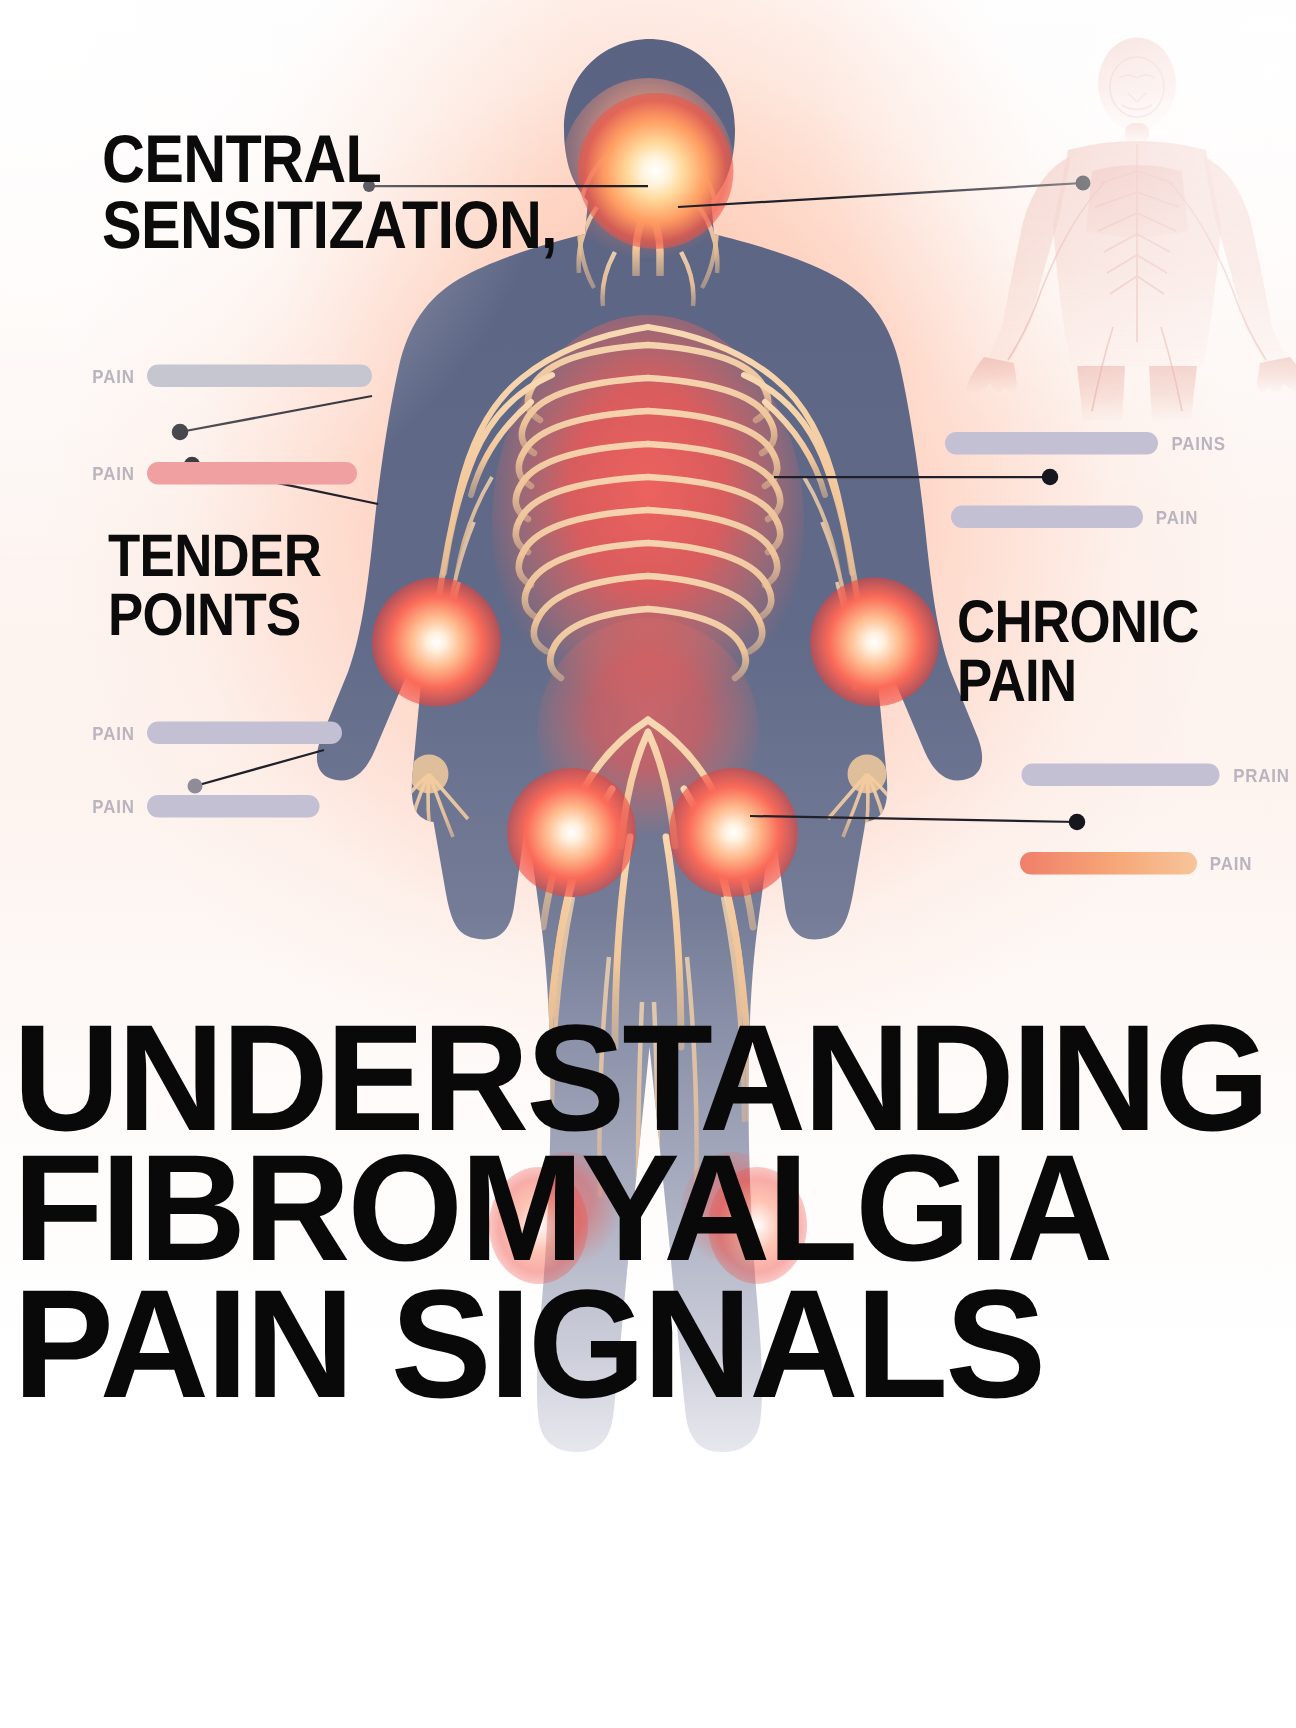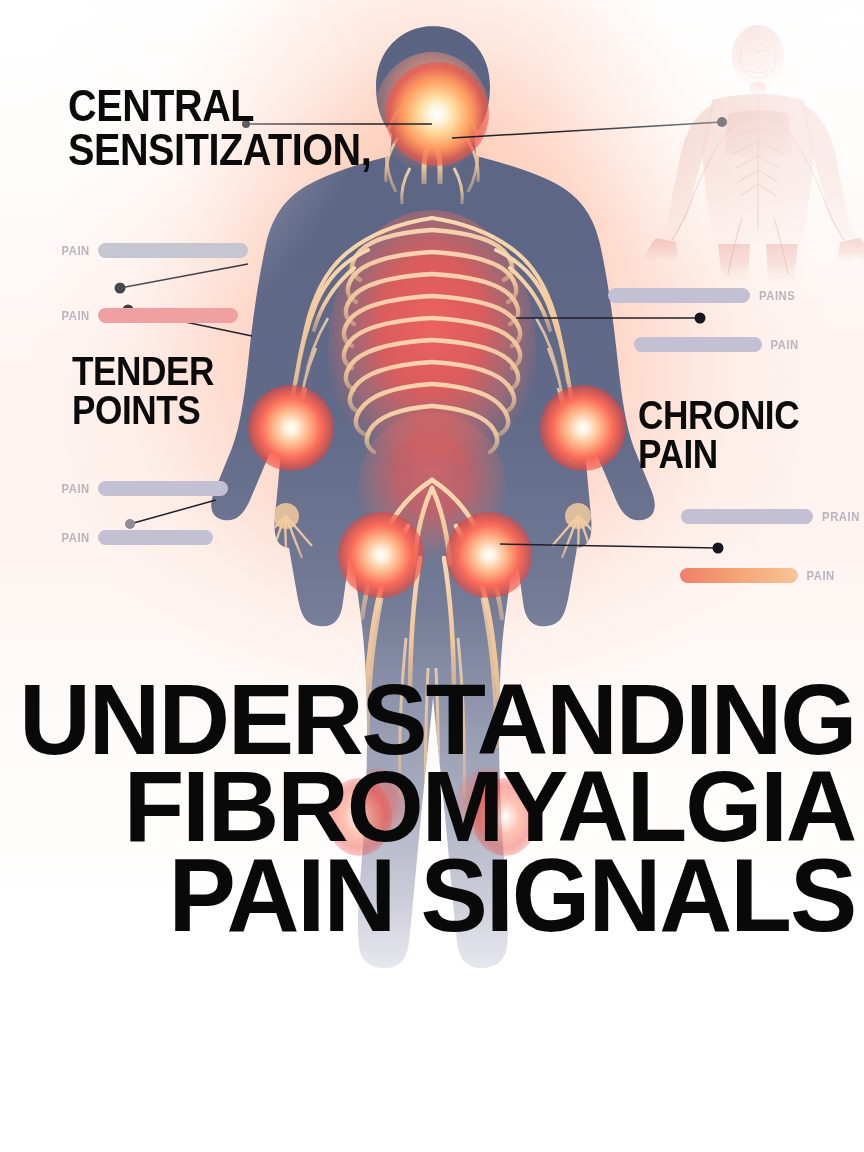--- a/index.html
+++ b/index.html
@@ -149,21 +149,21 @@
   .meter-track.rose   { background: #f0a0a0; }
   .meter-track.gradient {
     background: linear-gradient(90deg, #f07f6a 0%, #f6a878 55%, #f7c49a 100%);
   }
 
   
   #main-title {
     position: absolute;
     left: 0; right: 0;
     top: 676px;
-    text-align: right;
+    text-align: left;
     color: #090909;
     font-family: "Liberation Sans Narrow", "Liberation Sans", sans-serif;
     font-weight: 700;
     text-transform: uppercase;
     line-height: 0.865;
     letter-spacing: -2px;
     z-index: 6;
   }
   #main-title .tline {
     display: block;
@@ -450,21 +450,21 @@
   <div class="meter" style="left:60px; top:481px;">
     <span class="meter-label">PAIN</span>
     <span class="meter-track violet" style="width:130px;"></span>
   </div>
 
   <div class="meter" style="left:60px; top:530px;">
     <span class="meter-label">PAIN</span>
     <span class="meter-track violet" style="width:115px;"></span>
   </div>
 
-  <div class="meter right" style="left:608px; top:288px;text-align:right;">
+  <div class="meter right" style="left:630px; top:288px;text-align:right;">
     <span class="meter-track violet" style="width:142px;"></span>
     <span class="meter-label">PAINS</span>
   </div>
 
   <div class="meter right" style="left:634px; top:337px;">
     <span class="meter-track violet" style="width:128px;"></span>
     <span class="meter-label">PAIN</span>
   </div>
 
   <div class="meter right" style="left:638px; top:509px;margin-left:43px;">

